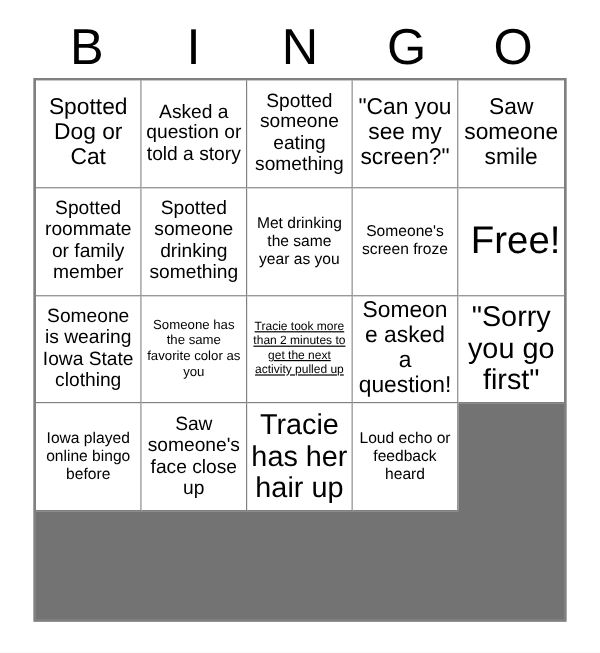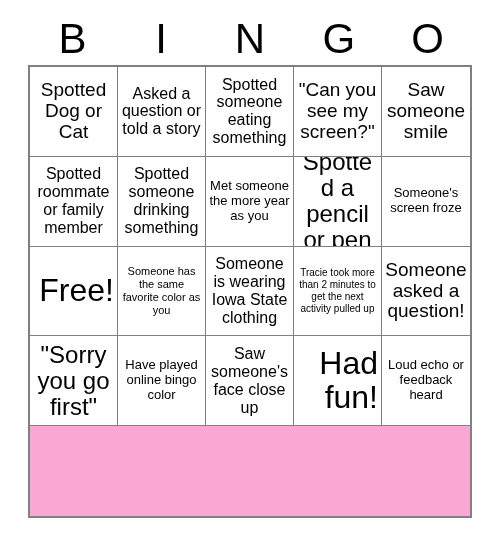--- a/index.html
+++ b/index.html
@@ -48,21 +48,21 @@
     position: absolute;
     left: 28px;
     top: 65px;
     width: 444px;
     height: 453px;
     box-sizing: border-box;
     border: 2px solid #808080;
     display: grid;
     grid-template-columns: repeat(5, 1fr);
     grid-template-rows: repeat(5, 1fr);
-    background: #f9a8d4;
+    background: #737373;
   }
 
   .cell {
     box-sizing: border-box;
     border-right: 1px solid #808080;
     border-bottom: 1px solid #808080;
     display: flex;
     align-items: center;
     justify-content: center;
     text-align: center;
@@ -81,21 +81,21 @@
     hyphens: none;
   }
 
   
   .fs-xxl { font-size: 32px; line-height: 1.05; text-align: right; }
   .fs-xl  { font-size: 24px; line-height: 1.08; }
   .fs-lg  { font-size: 19px; line-height: 1.1; }
   .fs-md  { font-size: 16px; line-height: 1.12; }
   .fs-sm  { font-size: 13px; line-height: 1.15; }
   .fs-xs  { font-size: 11px; line-height: 1.18; }
-  .fs-xxs { font-size: 10px; line-height: 1.2; }
+  .fs-xxs { font-size: 10px; line-height: 1.2; text-decoration: underline; }
 </style>
 </head>
 <body>
 
 <div id="bingo-card">
 
   <div id="header-row">
     <div class="header-letter">B</div>
     <div class="header-letter">I</div>
     <div class="header-letter">N</div>
@@ -121,56 +121,53 @@
         <span class="cell-text fs-lg">Saw someone smile</span>
       </div>
 
     <div class="cell">
         <span class="cell-text fs-md">Spotted roommate or family member</span>
       </div>
     <div class="cell">
         <span class="cell-text fs-md">Spotted someone drinking something</span>
       </div>
     <div class="cell">
-        <span class="cell-text fs-sm">Met someone the more year as you</span>
+        <span class="cell-text fs-sm">Met drinking the same year as you</span>
       </div>
 
-    <div class="cell">
-        <span class="cell-text fs-xl">Spotted a pencil or pen</span>
-      </div>
     <div class="cell">
         <span class="cell-text fs-sm">Someone's screen froze</span>
       </div>
     <div class="cell">
         <span class="cell-text fs-xxl">Free!</span>
       </div>
     <div class="cell">
-        <span class="cell-text fs-xs">Someone has the same favorite color as you</span>
+        <span class="cell-text fs-md">Someone is wearing Iowa State clothing</span>
       </div>
     <div class="cell">
-        <span class="cell-text fs-md">Someone is wearing Iowa State clothing</span>
+        <span class="cell-text fs-xs">Someone has the same favorite color as you</span>
       </div>
 
     <div class="cell">
         <span class="cell-text fs-xxs">Tracie took more than 2 minutes to get the next activity pulled up</span>
       </div>
     <div class="cell">
         <span class="cell-text fs-lg">Someone asked a question!</span>
       </div>
     <div class="cell">
         <span class="cell-text fs-xl">"Sorry you go first"</span>
       </div>
     <div class="cell">
-        <span class="cell-text fs-sm">Have played online bingo color</span>
+        <span class="cell-text fs-sm">Iowa played online bingo before</span>
       </div>
     <div class="cell">
         <span class="cell-text fs-md">Saw someone's face close up</span>
       </div>
 
     <div class="cell">
-        <span class="cell-text fs-xxl">Had fun!</span>
+        <span class="cell-text fs-xl">Tracie has her hair up</span>
       </div>
     <div class="cell">
         <span class="cell-text fs-sm">Loud echo or feedback heard</span>
       </div>
 
   </div>
 </div>
 
 </body></html>

